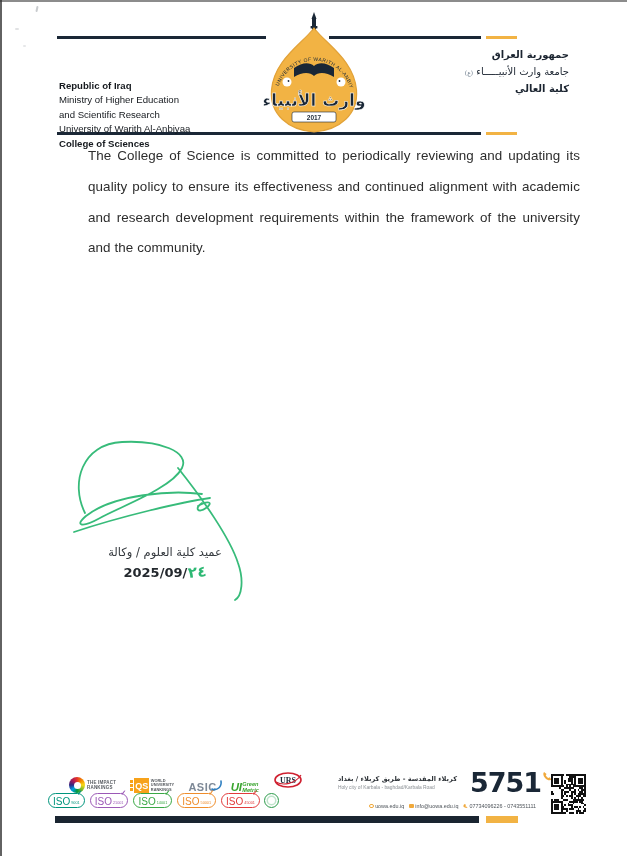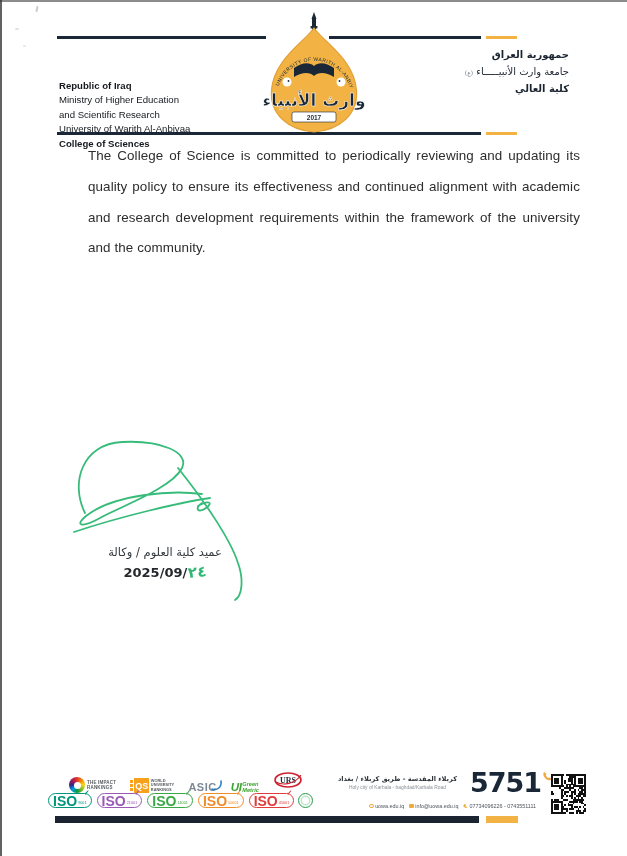--- a/index.html
+++ b/index.html
@@ -59,27 +59,27 @@
   .asic{position:relative;font-size:11px;font-weight:bold;color:#7d8896;letter-spacing:.5px;}
   .asic svg{position:absolute;right:-7px;top:-3px;}
   .gm{display:flex;align-items:center;font-style:italic;}
   .gm-ui{font-size:11.5px;font-weight:900;color:#3aa52f;letter-spacing:-.5px;}
   .gm-t{font-size:5.6px;font-weight:bold;color:#3aa52f;line-height:6px;margin-left:1px;}
   .gm-sub{width:24px;height:2px;background:#24445c;margin-top:1px;}
 
   .iso-row{position:absolute;left:48px;top:793px;width:260px;display:flex;gap:4px;align-items:center;}
   .iso-badge{position:relative;display:inline-flex;align-items:flex-end;background:#fff;
              border:1.3px solid;border-radius:8px;padding:1px 4px 1px 4px;height:11px;}
-  .iso-badge b{font-size:14px;font-weight:bold;line-height:9px;}
+  .iso-badge b{font-size:10px;font-weight:normal;line-height:9px;}
   .iso-badge small{font-size:3.8px;margin-left:1px;line-height:5px;}
   .iso-badge i{position:absolute;top:-5px;right:1px;font-size:7px;font-style:normal;font-weight:bold;}
   .iso-circle{width:13px;height:13px;border:1.6px solid #2f9d4e;border-radius:50%;flex:none;
               box-shadow:inset 0 0 0 1.5px #fff,inset 0 0 0 3px #bfe4cb;}
 
-  .addr{position:absolute;top:775px;right:170px;text-align:center;}
+  .addr{position:absolute;top:775px;right:170px;text-align:left;}
   .addr-ar{font-size:6.6px;font-weight:bold;color:#2e3338;direction:rtl;font-family:"DejaVu Sans",sans-serif;}
   .addr-en{font-size:4.9px;color:#8a8f94;margin-top:1.5px;}
   .mailnum{position:absolute;left:458px;top:767px;display:flex;align-items:flex-start;}
   .mailnum b{font-size:27px;font-weight:bold;color:#1a2736;letter-spacing:-1px;
              font-family:"DejaVu Sans",sans-serif;margin-left:12px;}
   .mailnum svg{margin:4px 0 0 1px;}
   .contact{position:absolute;top:803px;left:356px;width:180px;display:flex;gap:5px;align-items:center;
            justify-content:flex-end;font-size:5.4px;color:#4e545a;}
   .contact .it{display:flex;align-items:center;gap:1.5px;}
   .ic{width:4.5px;height:4.5px;flex:none;border-radius:50%;border:1px solid #f0a93c;box-sizing:border-box;}

